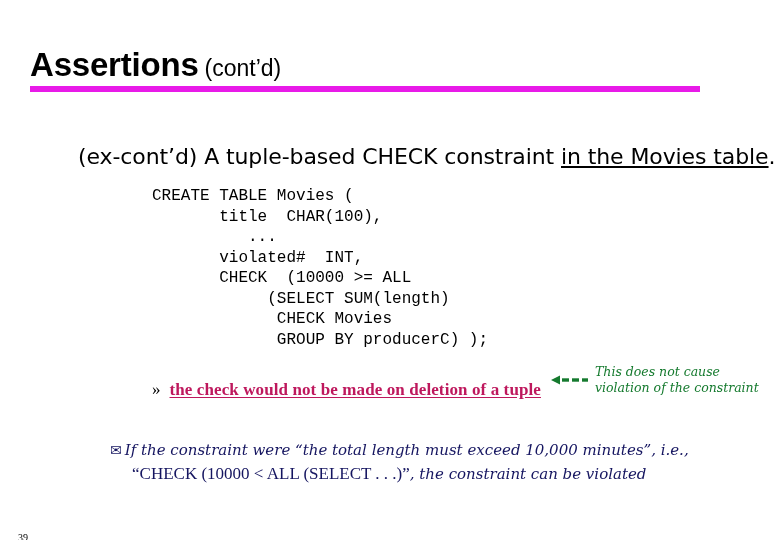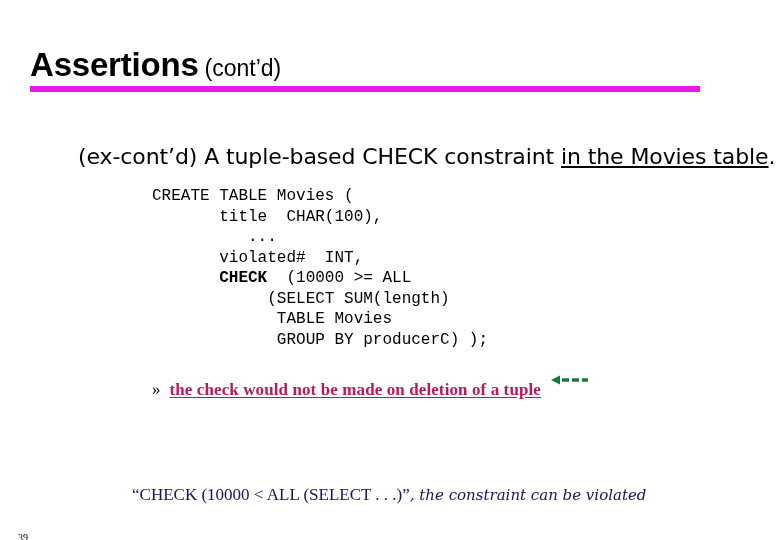--- a/index.html
+++ b/index.html
@@ -78,21 +78,21 @@
     position: absolute;
     left: 152px;
     top: 186px;
     font-family: "Liberation Mono", "DejaVu Sans Mono", monospace;
     font-size: 16px;
     line-height: 20.5px;
     color: #000000;
     white-space: pre;
   }
   .code b {
-    font-weight: bold;
+    font-weight: normal;
   }
 
   
   .bullet-row {
     position: absolute;
     left: 152px;
     top: 380px;
     display: flex;
     align-items: baseline;
     gap: 9px;
@@ -143,21 +143,20 @@
     top: 438px;
     width: 600px;
     color: #151560;
   }
   .note-l1, .note-l2 {
     white-space: nowrap;
     line-height: 23px;
   }
   .note-l2 {
     padding-left: 22px;
-    margin-top: 45px;
   }
   .env-icon {
     font-family: "DejaVu Sans", sans-serif;
     font-size: 14px;
     color: #151560;
     padding-right: 3px;
   }
   .note-it {
     font-family: "DejaVu Serif", serif;
     font-style: italic;
@@ -196,42 +195,49 @@
   <div class="caption">
     <span>(ex-cont’d) A tuple-based CHECK constraint </span><span class="u">in the Movies table</span><span>.</span>
   </div>
 
   <div class="code"><span>CREATE TABLE Movies (</span>
 <span>       title  CHAR(100),</span>
 <span>          ...</span>
 <span>       violated#  INT,</span>
 <b>       CHECK</b><span>  (10000 &gt;= ALL</span>
 <span>            (SELECT SUM(length)</span>
-<span>             TABLE Movies</span>
+<span>             CHECK Movies</span>
 <span>             GROUP BY producerC) );</span></div>
 
   <div class="bullet-row">
     <span class="bullet-mark">»</span>
     <span class="bullet-text">the check would not be made on deletion of a tuple</span>
   </div>
 
   <div class="annot">
     <span class="annot-arrow">
       <svg width="38" height="12" viewBox="0 0 38 12" aria-hidden="true">
         <g fill="#157A2E" stroke="none">
           <polygon points="0,6 9,1.5 9,10.5"></polygon>
           <rect x="11" y="4.3" width="7" height="3.4"></rect>
           <rect x="21" y="4.3" width="7" height="3.4"></rect>
           <rect x="31" y="4.3" width="6" height="3.4"></rect>
         </g>
       </svg>
     </span>
+    <span class="annot-text">
+      <span>This does not cause</span><br>
+      <span>violation of the constraint</span>
+    </span>
   </div>
 
   <div class="note">
+    <div class="note-l1">
+      <span class="env-icon">✉</span><span class="note-it">If the constraint were </span><span class="note-it">“the total length must exceed 10,000 minutes”</span><span class="note-it">, i.e.,</span>
+    </div>
     <div class="note-l2">
       <span class="note-up">“</span><span class="note-up">CHECK (10000 &lt; ALL (SELECT . . .)</span><span class="note-up">”</span><span class="note-it">, the constraint can be violated</span>
     </div>
   </div>
 
   <div class="page-num">39</div>
 
 </div>
 
 </body></html>

